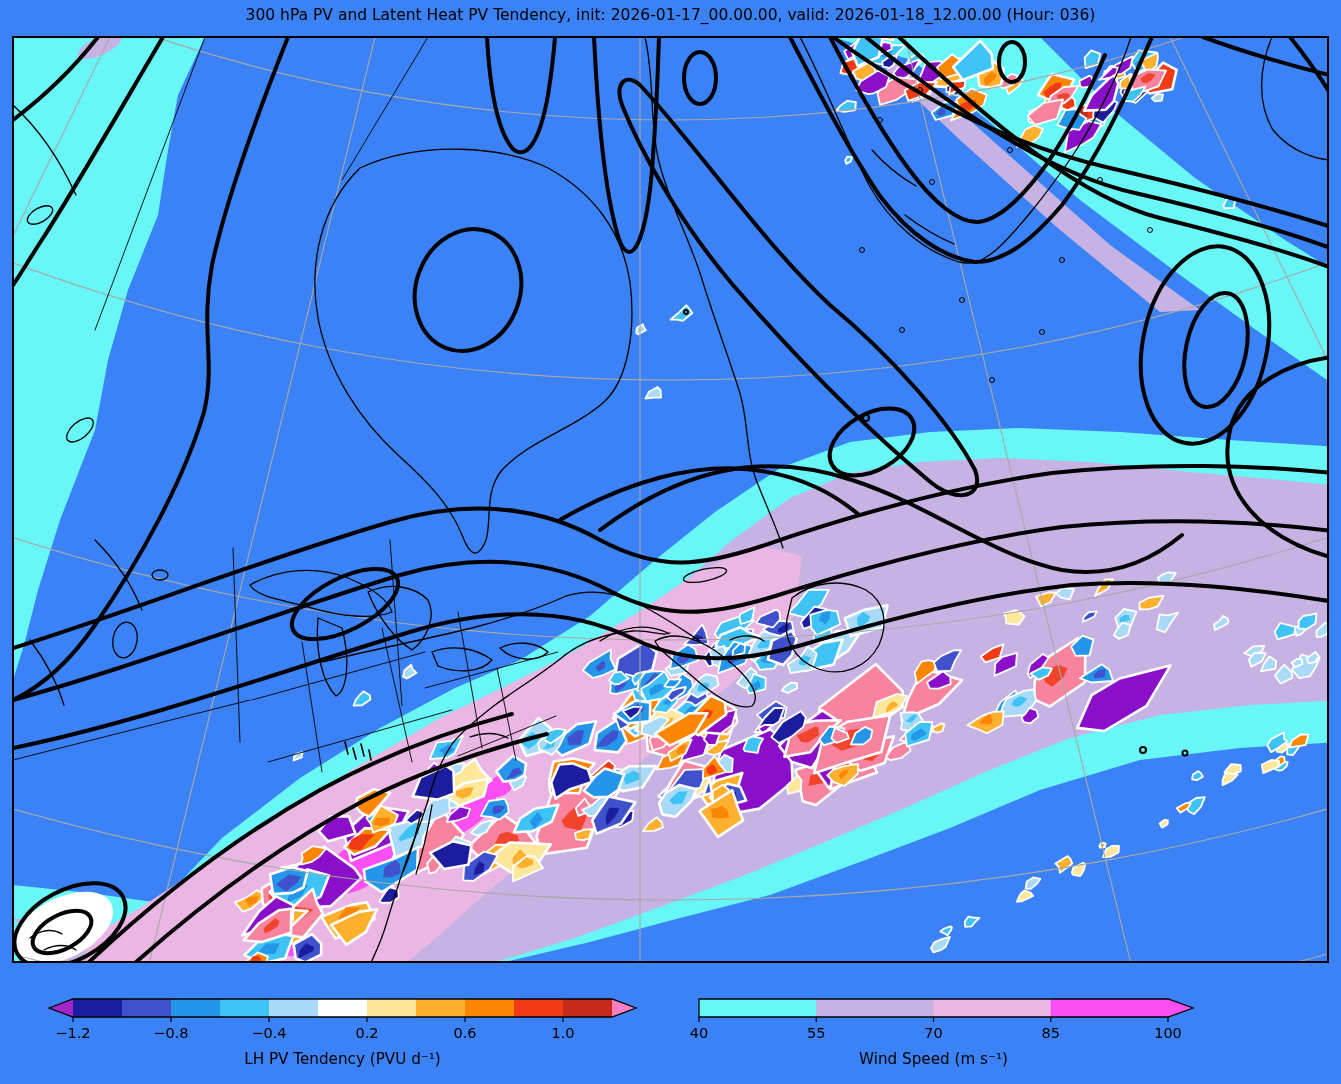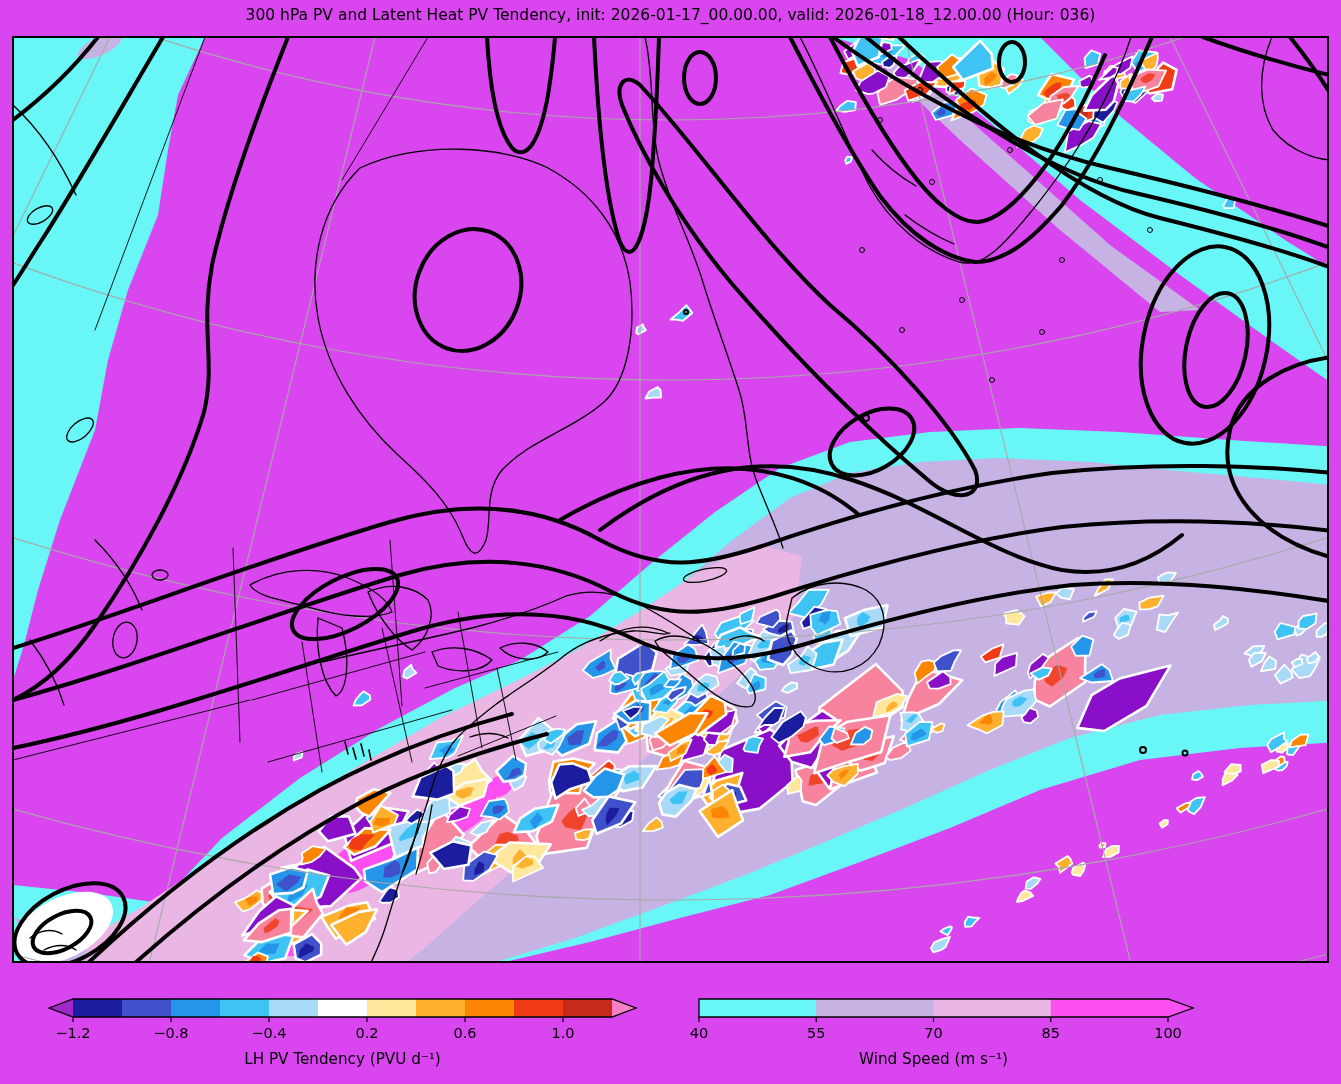--- a/index.html
+++ b/index.html
@@ -1,16 +1,16 @@
 <!DOCTYPE html>
 <html><head>
 <meta charset="utf-8">
 <style>
   html,body{margin:0;padding:0;background:#fff;}
-  .fig{position:relative;width:1341px;height:1084px;background:#d946ef;
+  .fig{position:relative;width:1341px;height:1084px;background:#3b82f6;
        font-family:"DejaVu Sans","Liberation Sans",sans-serif;overflow:hidden;}
   .fig-title{position:absolute;top:6px;left:0;width:100%;text-align:center;
        font-size:15.5px;color:#000;letter-spacing:0px;}
   svg text{font-family:"DejaVu Sans","Liberation Sans",sans-serif;}
 </style>
 </head>
 <body>
 
 <div class="fig">
   <div class="fig-title">300 hPa PV and Latent Heat PV Tendency, init: 2026-01-17_00.00.00, valid: 2026-01-18_12.00.00 (Hour: 036)</div>

